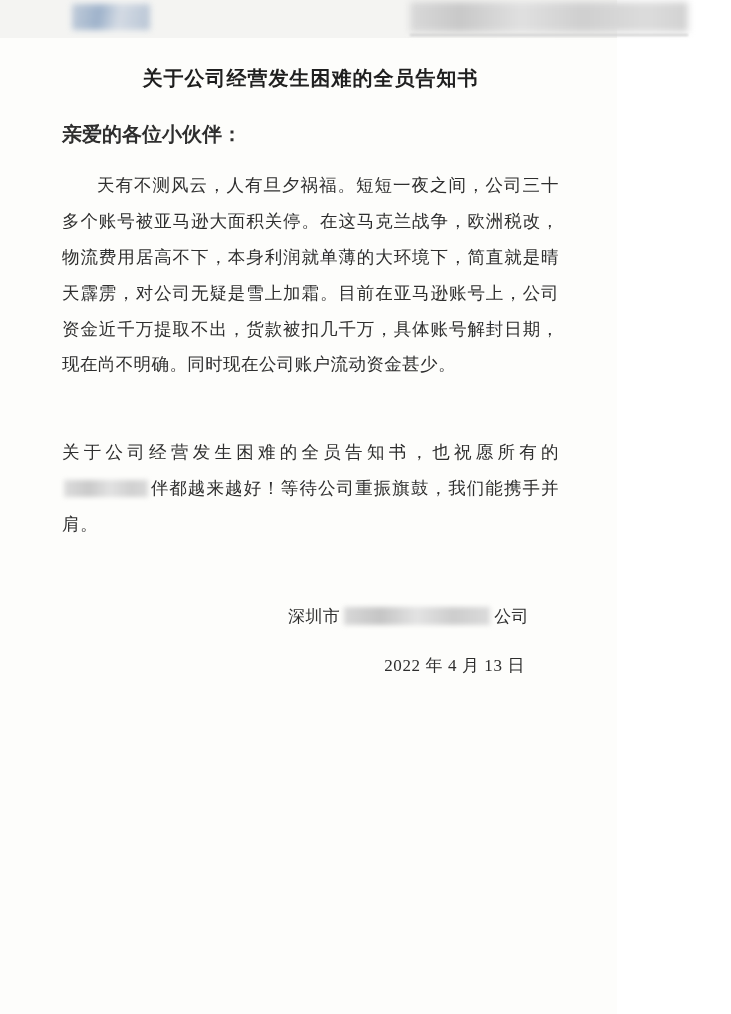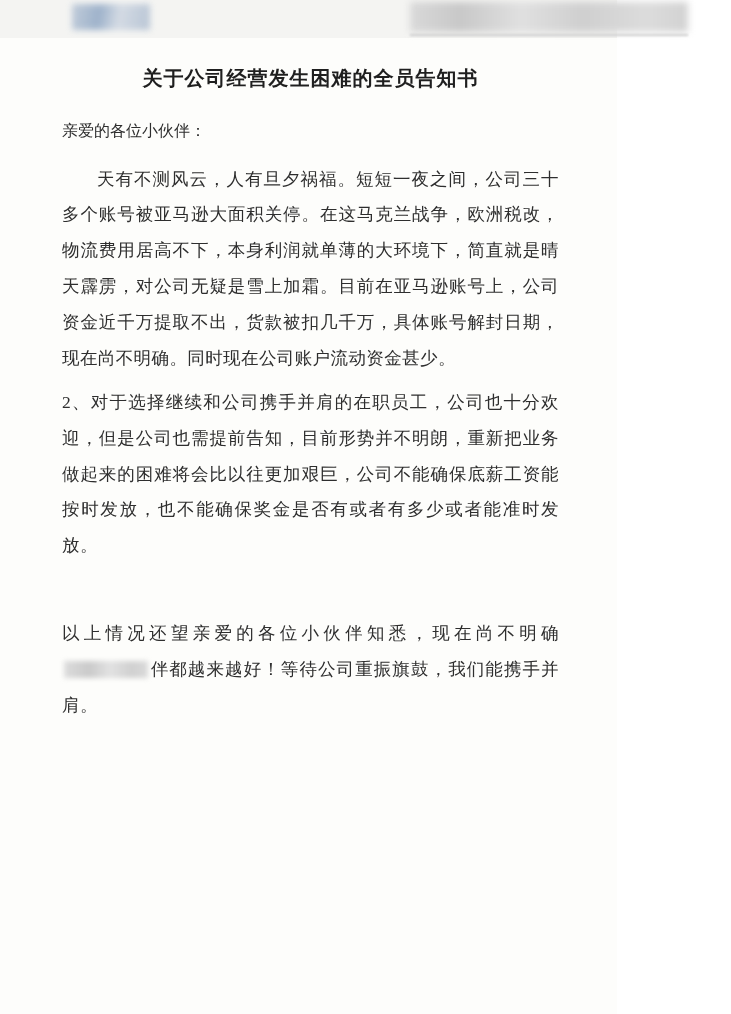--- a/index.html
+++ b/index.html
@@ -70,24 +70,25 @@
     text-align: center;
     font-size: 20px;
     font-weight: bold;
     letter-spacing: 1px;
     color: #1f1f1f;
     margin: 12px 0 26px 0;
     line-height: 1.4;
   }
 
   .salutation {
-    font-size: 16px;
+    font-size: 20px;
     line-height: 1.6;
     margin: 0 0 18px 0;
     color: #2e2e2e;
+    font-weight: bold;
   }
 
   .para {
     font-size: 17.5px;
     line-height: 2.05;
     margin: 8px 0 4px 0;
     color: #2e2e2e;
     text-align: justify;
     letter-spacing: .4px;
   }
@@ -154,21 +155,24 @@
   <div class="doc">
 
     <div class="doc-title">关于公司经营发生困难的全员告知书</div>
 
     <p class="salutation">亲爱的各位小伙伴：</p>
 
     <p class="para indent">天有不测风云，人有旦夕祸福。短短一夜之间，公司三十多个账号被亚马逊大面积关停。在这马克兰战争，欧洲税改，物流费用居高不下，本身利润就单薄的大环境下，简直就是晴天霹雳，对公司无疑是雪上加霜。目前在亚马逊账号上，公司资金近千万提取不出，货款被扣几千万，具体账号解封日期，现在尚不明确。同时现在公司账户流动资金甚少。</p>
 
 
 
-    <p class="para">2、对于选择继续和公司携手并肩的在职员工，公司也十分欢迎，但是公司也需提前告知，目前形势并不明朗，重新把业务做起来的困难将会比以往更加艰巨，公司不能确保底薪工资能按时发放，也不能确保奖金是否有或者有多少或者能准时发放。</p>
 
     <div class="closing-block">
-      <p class="para"><span>以上情况还望亲爱的各位小伙伴知悉，现在尚不明确</span><span class="redact-inline"></span><span>伴都越来越好！等待公司重振旗鼓，我们能携手并肩。</span></p>
+      <p class="para"><span>关于公司经营发生困难的全员告知书，也祝愿所有的</span><span class="redact-inline"></span><span>伴都越来越好！等待公司重振旗鼓，我们能携手并肩。</span></p>
     </div>
 
+    <div class="signature">
+      <span class="sig-line"><span>深圳市</span><span class="redact-sig"></span><span>公司</span></span>
+      <span class="sig-date">2022 年 4 月 13 日</span>
+    </div>
 
   </div>
 </div>
 
 </body></html>

